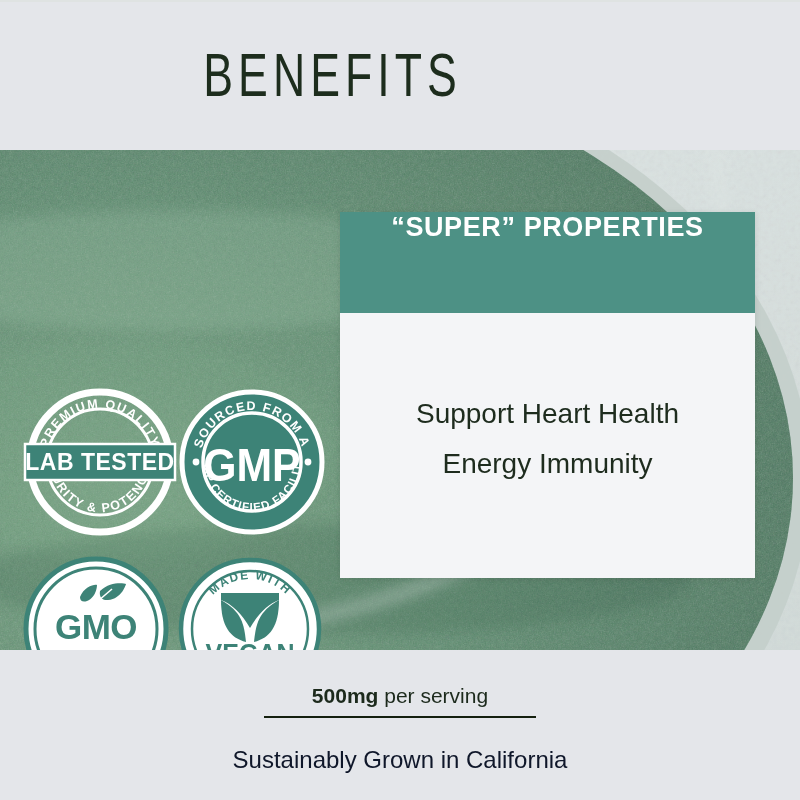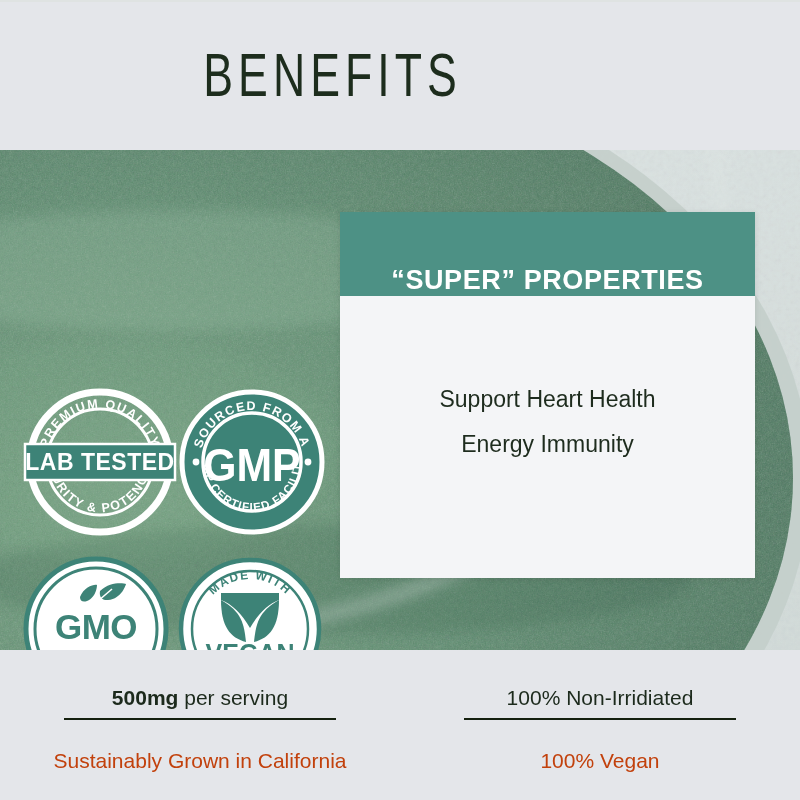--- a/index.html
+++ b/index.html
@@ -43,52 +43,52 @@
   .badges { position:absolute; left:0; top:0; width:340px; height:500px; }
   .badge { position:absolute; }
 
   
   .panel {
     position:absolute; left:340px; top:212px; width:415px; height:366px;
     background:#f4f5f7;
     box-shadow:0 1px 6px rgba(0,0,0,0.10);
   }
   .panel-header {
-    height:84px; background:#4d9185;
-    display:flex; align-items:flex-end; justify-content:center;
+    height:101px; background:#4d9185;
+    display:flex; align-items:flex-start; justify-content:center;
   }
   .panel-header-text {
     color:#ffffff; font-size:27px; font-weight:bold; letter-spacing:0.6px;
     white-space:nowrap;
   }
   .panel-body {
     height:265px;
     display:flex; flex-direction:column; align-items:center; justify-content:center;
     padding-bottom:14px;
   }
   .benefit {
-    font-size:23px; font-weight:400; color:#1e2c1e;
+    font-size:28px; font-weight:400; color:#1e2c1e;
     line-height:1.0; margin:11px 0; white-space:nowrap;
   }
 
   
   .stats {
     position:absolute; left:0; top:650px; width:800px; height:150px;
     display:flex;
   }
   .stat-col {
     flex:1; display:flex; flex-direction:column; align-items:center; justify-content:center;
     padding-top:8px;
   }
   .stat-top { font-size:21px; color:#1c2a1c; white-space:nowrap; line-height:1.1; }
   .stat-top .strong { font-weight:bold; }
   .stat-rule { height:2px; background:#14200f; margin:9px 0 8px 0; }
   .stat-col.left .stat-rule { width:272px; }
   .stat-col.right .stat-rule { width:272px; }
-  .stat-bottom { font-size:21px; color:#c2410c; white-space:nowrap; line-height:1.1;margin-top:21px; }
+  .stat-bottom { font-size:24px; color:#0f172a; white-space:nowrap; line-height:1.1;margin-top:21px; }
 </style>
 </head>
 <body>
 
 <div class="page">
 
   <div class="top-hairline"></div>
 
   <div class="header-band">
     <div class="page-title">BENEFITS</div>
@@ -239,21 +239,16 @@
   </div>
 
   <div class="stats">
 
     <div class="stat-col left">
       <div class="stat-top"><span class="strong">500mg</span><span> per serving</span></div>
       <div class="stat-rule"></div>
       <div class="stat-bottom">Sustainably Grown in California</div>
     </div>
 
-    <div class="stat-col right">
-      <div class="stat-top">100% Non-Irridiated</div>
-      <div class="stat-rule"></div>
-      <div class="stat-bottom">100% Vegan</div>
-    </div>
 
   </div>
 
 </div>
 
 </body></html>

